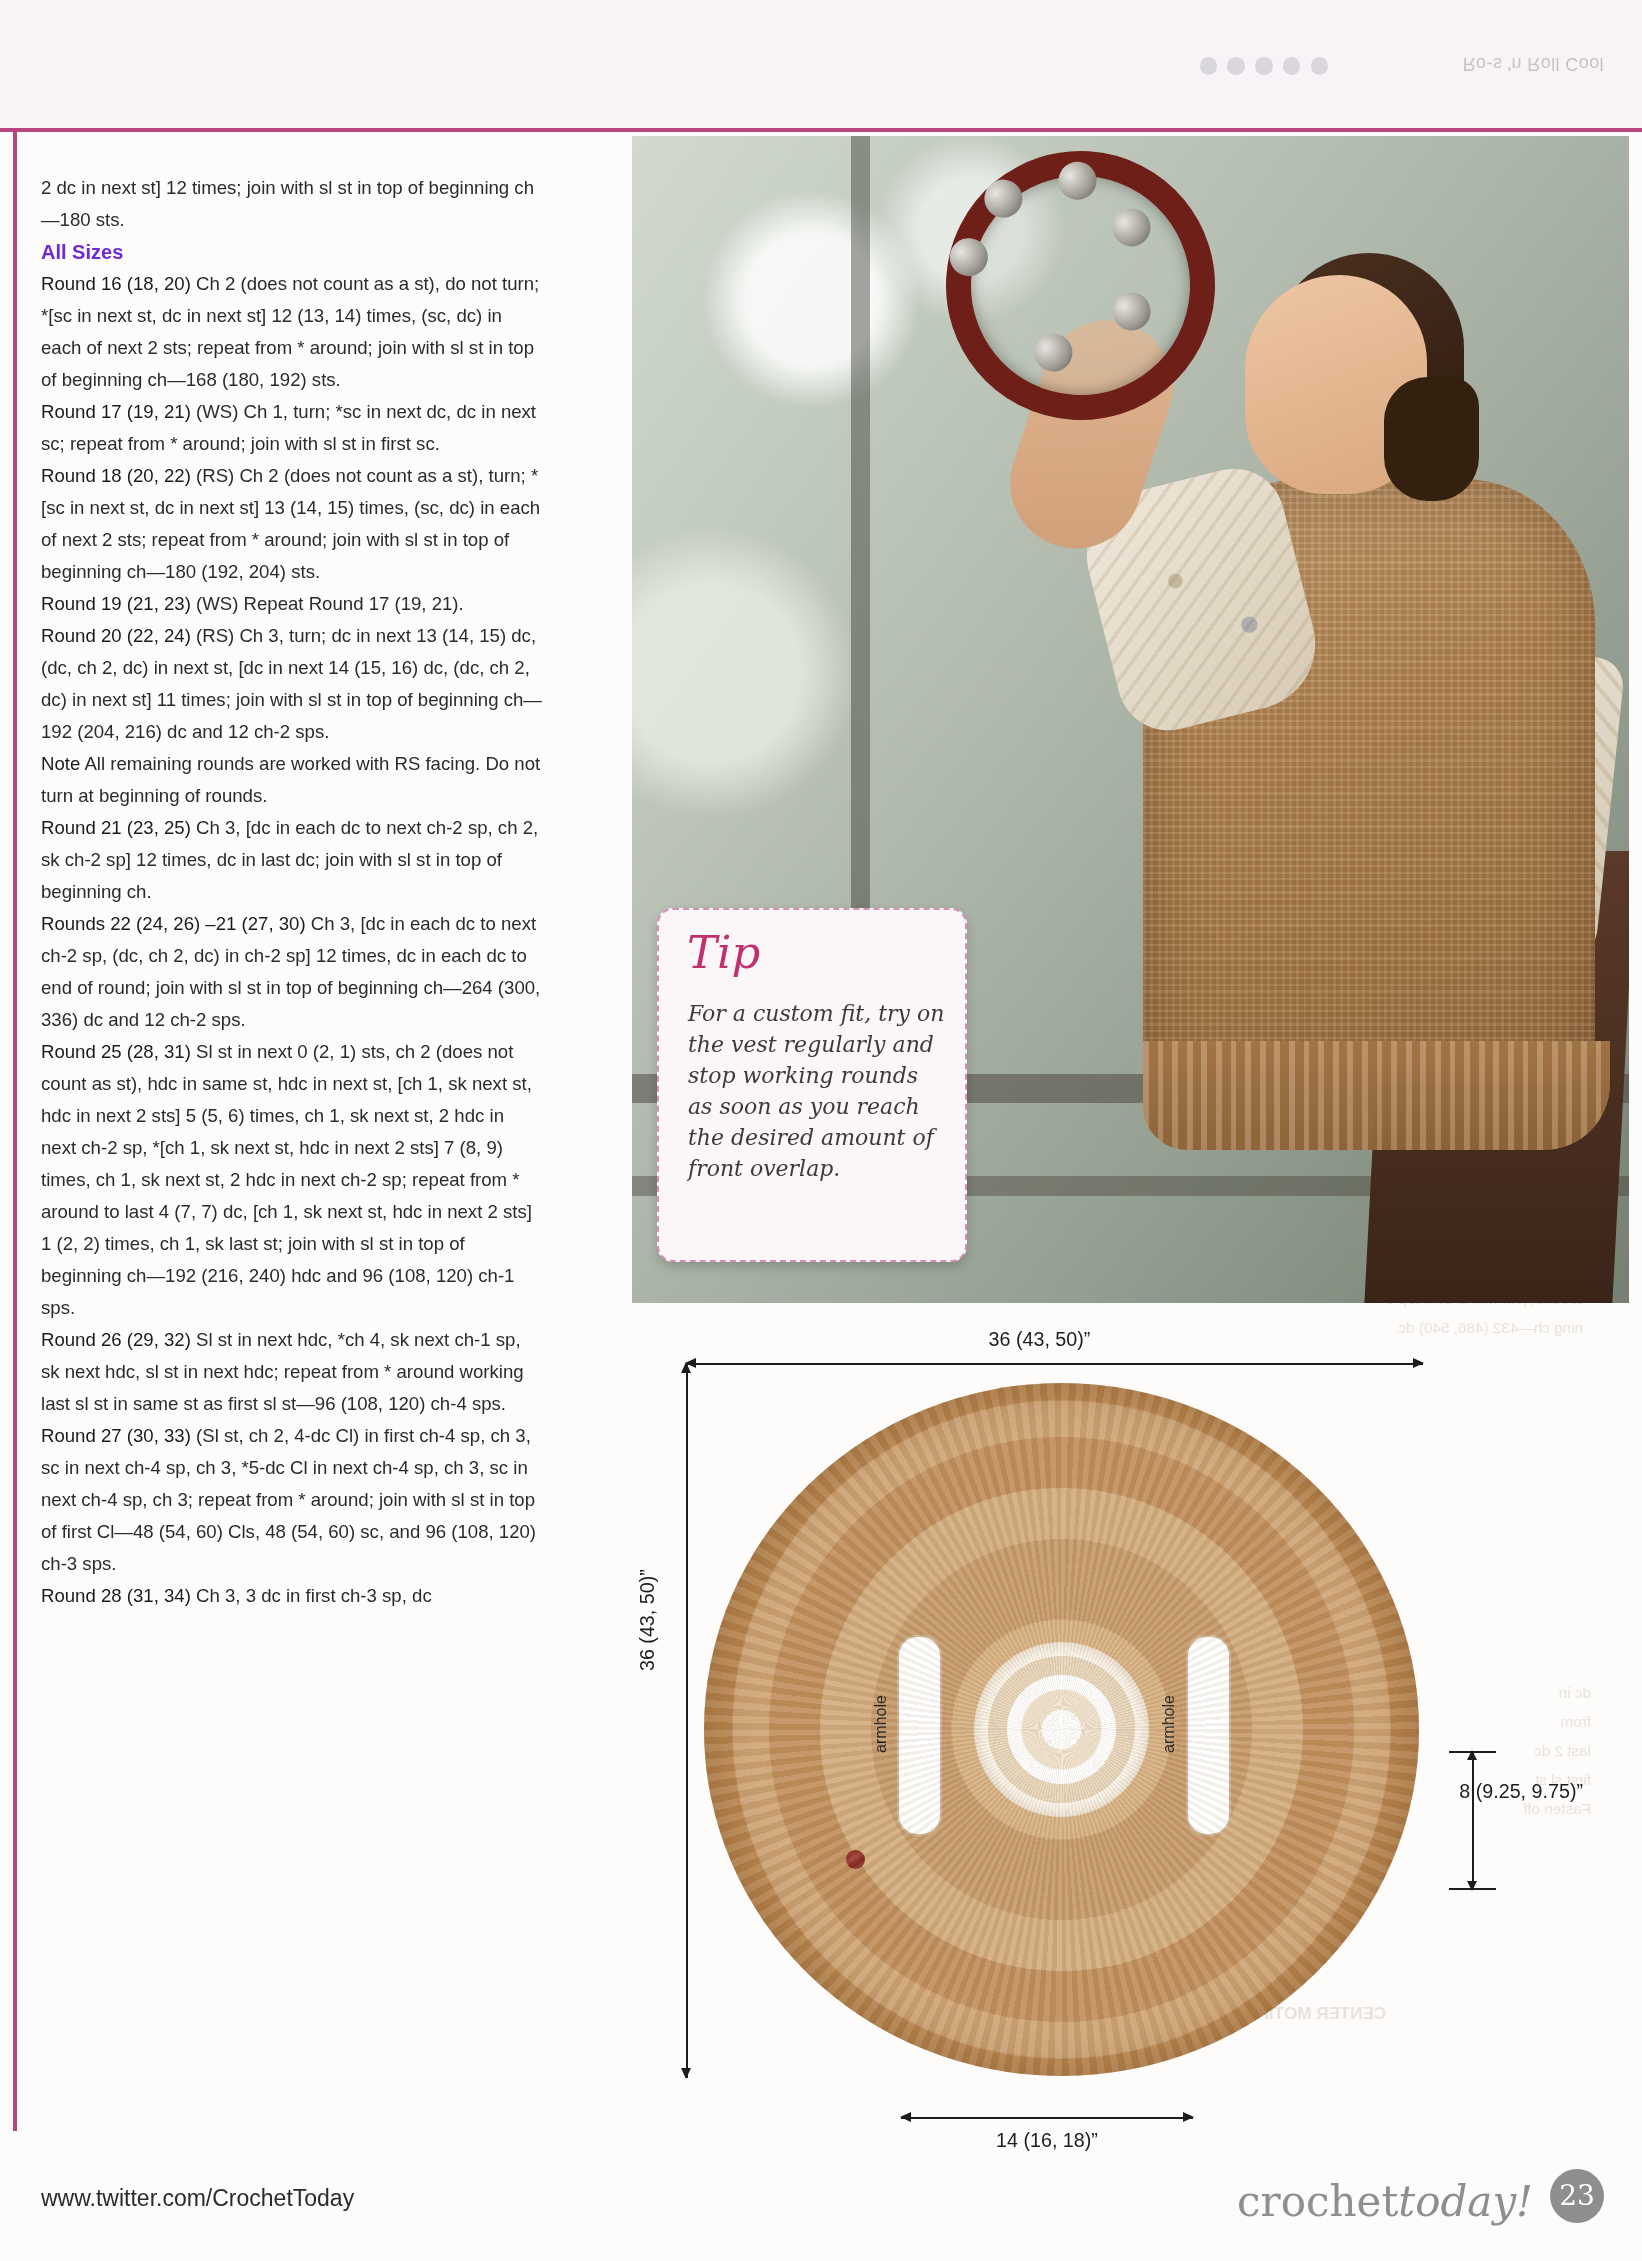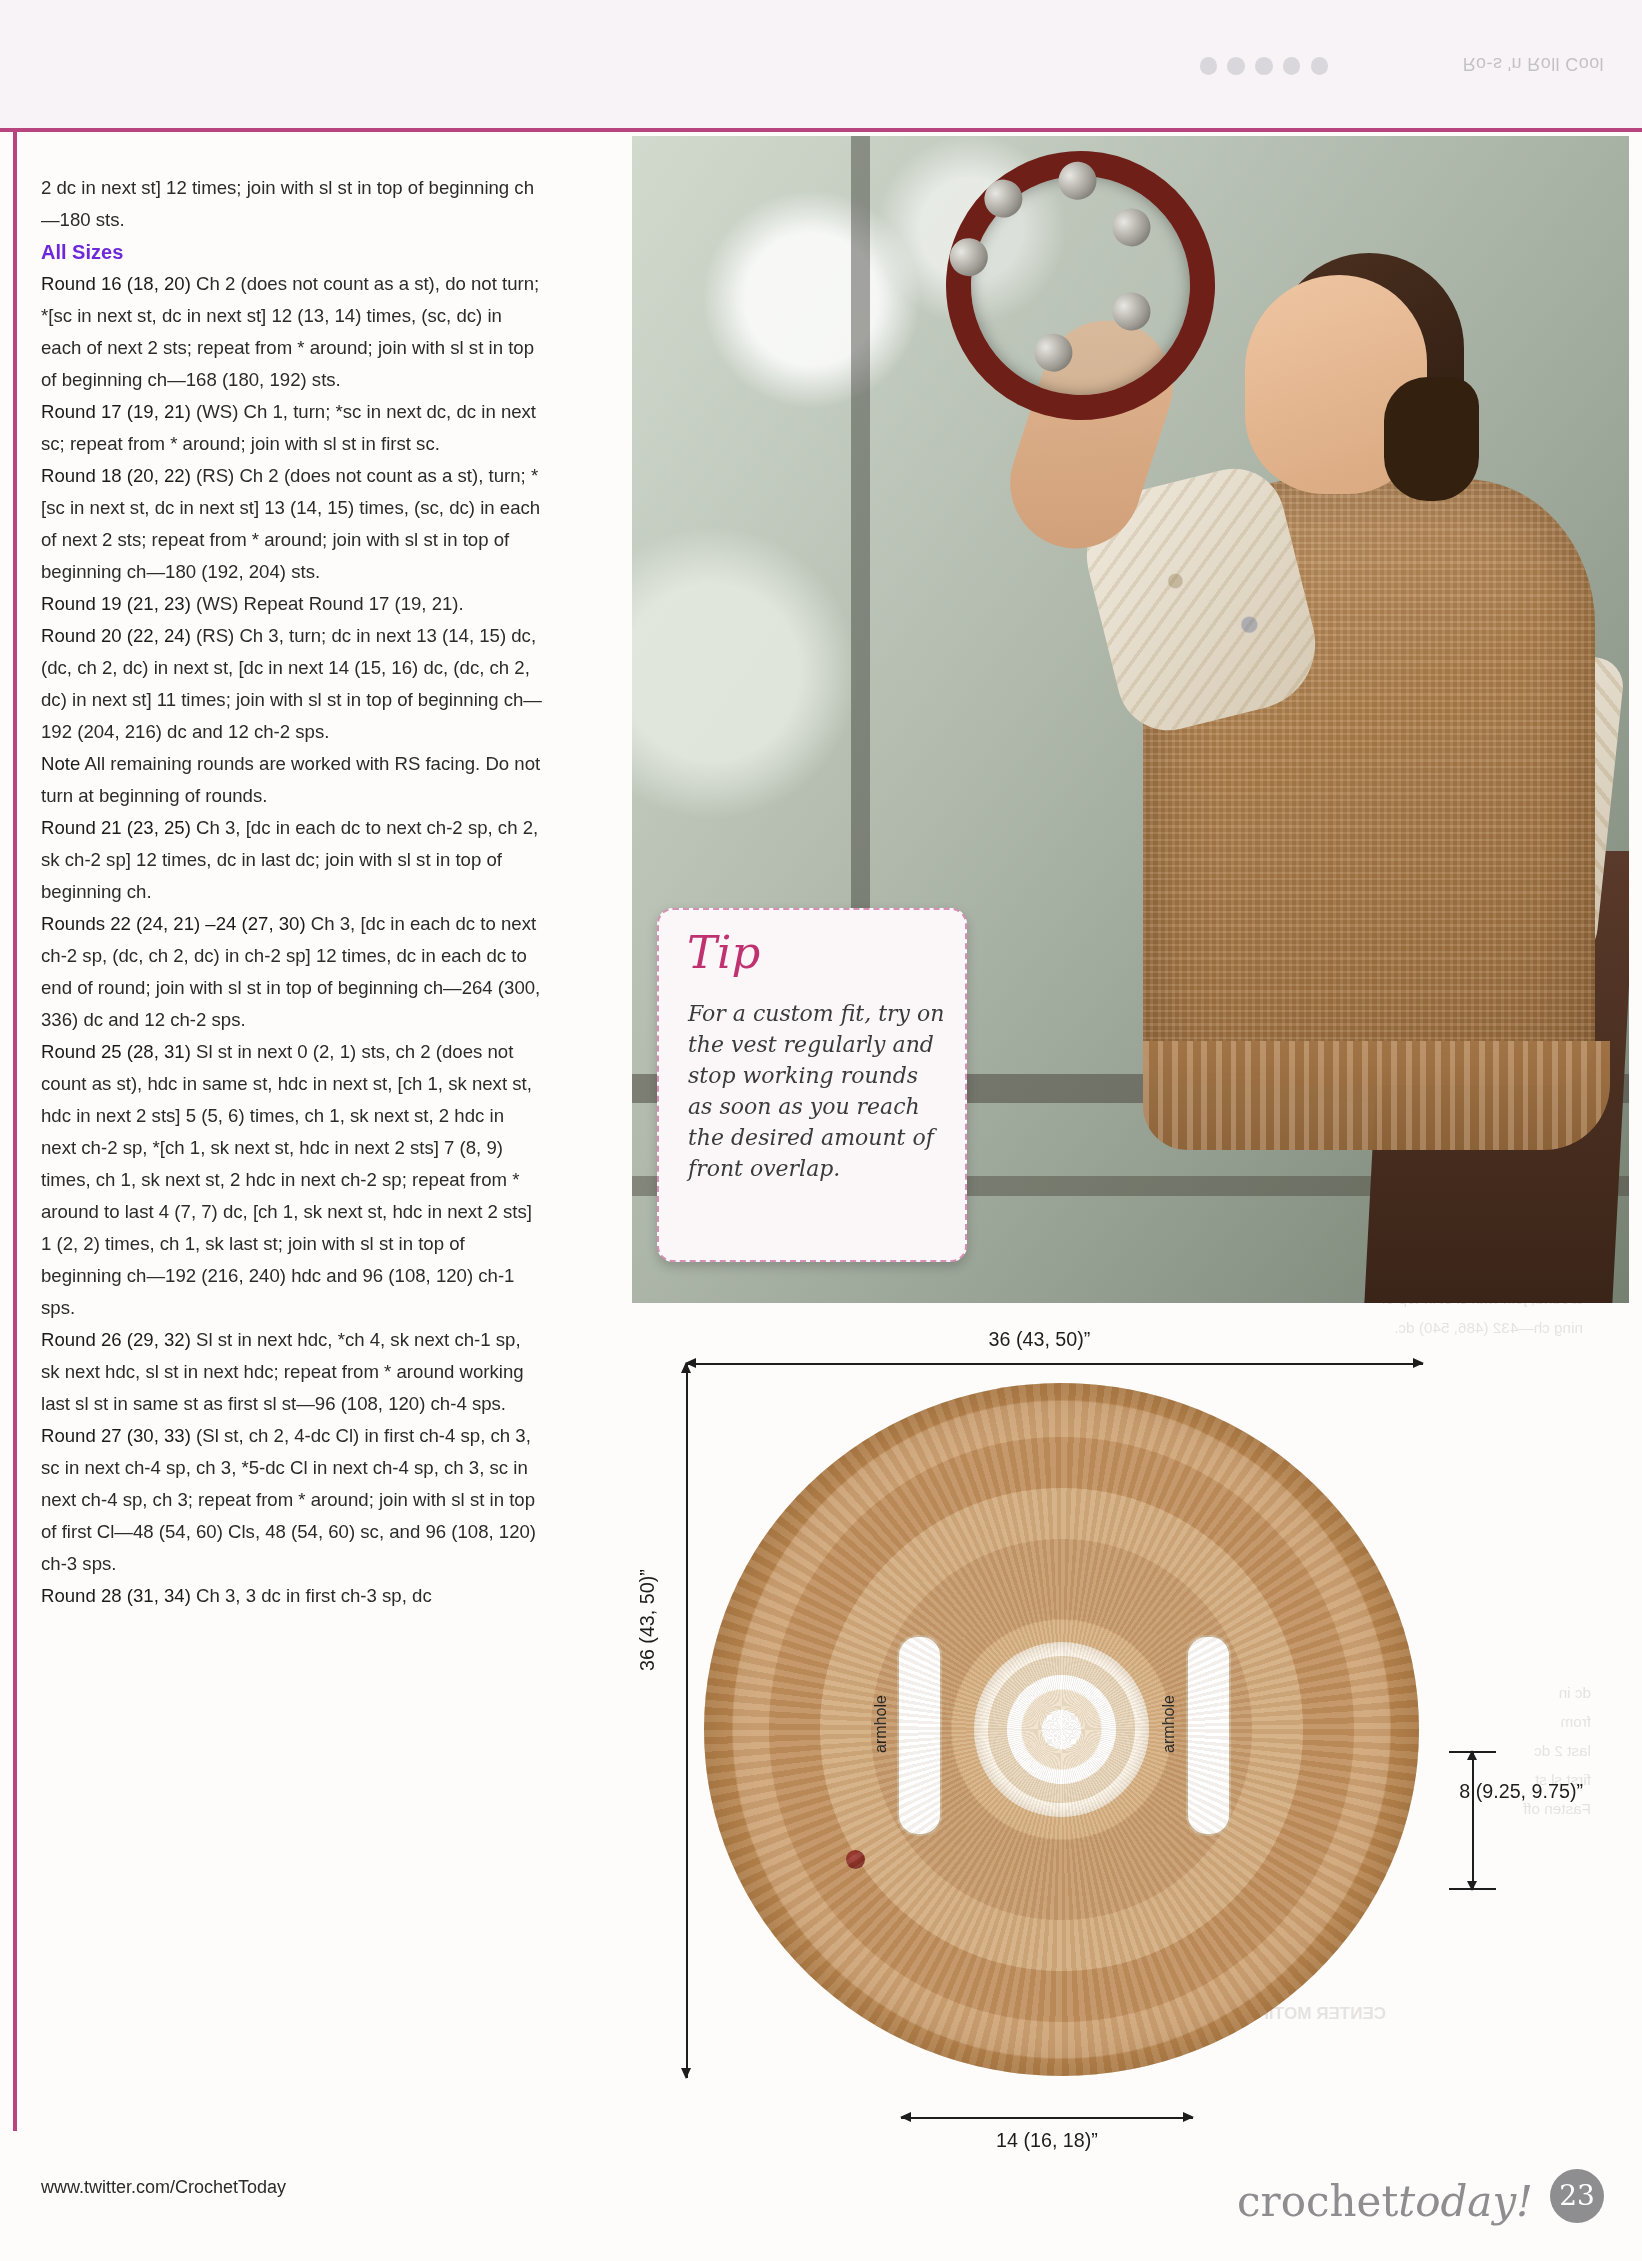--- a/index.html
+++ b/index.html
@@ -371,22 +371,22 @@
   .armhole-label.l { left: 148px; top: 332px; }
   .armhole-label.r { left: 436px; top: 332px; }
   .button-dot {
     position: absolute; left: 142px; top: 467px;
     width: 19px; height: 19px; border-radius: 50%;
     background: radial-gradient(circle at 35% 30%, #a33b33, #6d1f18);
   }
 
   
   .footer-url {
-    position: absolute; left: 41px; bottom: 63px;
-    font-size: 18px; color: #2b2b2b; margin-top: 34px;
+    position: absolute; left: 41px; bottom: 49px;
+    font-size: 23px; color: #2b2b2b; margin-top: 34px;
   }
   .brand {
     position: absolute; right: 109px; bottom: 35px;
     font-size: 42px; color: #8e8e90;
     font-family: "DejaVu Serif", serif;
   }
   .brand i { font-style: italic; }
   .pagenum {
     position: absolute; right: 38px; bottom: 38px;
     width: 54px; height: 54px; border-radius: 50%;
@@ -433,21 +433,21 @@
 
     <p class="sec-head">All Sizes</p>
 
     <p><b class="rd">Round 16 (18, 20)</b><span> Ch 2 (does not count as a st), do not turn; *[sc in next st, dc in next st] 12 (13, 14) times, (sc, dc) in each of next 2 sts; repeat from * around; join with sl st in top of beginning ch—168 (180, 192) sts.</span></p>
     <p><b class="rd">Round 17 (19, 21)</b><span> (WS) Ch 1, turn; *sc in next dc, dc in next sc; repeat from * around; join with sl st in first sc.</span></p>
     <p><b class="rd">Round 18 (20, 22)</b><span> (RS) Ch 2 (does not count as a st), turn; *[sc in next st, dc in next st] 13 (14, 15) times, (sc, dc) in each of next 2 sts; repeat from * around; join with sl st in top of beginning ch—180 (192, 204) sts.</span></p>
     <p><b class="rd">Round 19 (21, 23)</b><span> (WS) Repeat Round 17 (19, 21).</span></p>
     <p><b class="rd">Round 20 (22, 24)</b><span> (RS) Ch 3, turn; dc in next 13 (14, 15) dc, (dc, ch 2, dc) in next st, [dc in next 14 (15, 16) dc, (dc, ch 2, dc) in next st] 11 times; join with sl st in top of beginning ch—192 (204, 216) dc and 12 ch-2 sps.</span></p>
     <p><b class="rd">Note</b><span> All remaining rounds are worked with RS facing. Do not turn at beginning of rounds.</span></p>
     <p><b class="rd">Round 21 (23, 25)</b><span> Ch 3, [dc in each dc to next ch-2 sp, ch 2, sk ch-2 sp] 12 times, dc in last dc; join with sl st in top of beginning ch.</span></p>
-    <p><b class="rd">Rounds 22 (24, 21) –24 (27, 30)</b><span> Ch 3, [dc in each dc to next ch-2 sp, (dc, ch 2, dc) in ch-2 sp] 12 times, dc in each dc to end of round; join with sl st in top of beginning ch—264 (300, 336) dc and 12 ch-2 sps.</span></p>
+    <p><b class="rd">Rounds 22 (24, 26) –21 (27, 30)</b><span> Ch 3, [dc in each dc to next ch-2 sp, (dc, ch 2, dc) in ch-2 sp] 12 times, dc in each dc to end of round; join with sl st in top of beginning ch—264 (300, 336) dc and 12 ch-2 sps.</span></p>
     <p><b class="rd">Round 25 (28, 31)</b><span> Sl st in next 0 (2, 1) sts, ch 2 (does not count as st), hdc in same st, hdc in next st, [ch 1, sk next st, hdc in next 2 sts] 5 (5, 6) times, ch 1, sk next st, 2 hdc in next ch-2 sp, *[ch 1, sk next st, hdc in next 2 sts] 7 (8, 9) times, ch 1, sk next st, 2 hdc in next ch-2 sp; repeat from * around to last 4 (7, 7) dc, [ch 1, sk next st, hdc in next 2 sts] 1 (2, 2) times, ch 1, sk last st; join with sl st in top of beginning ch—192 (216, 240)  hdc and 96 (108, 120) ch-1 sps.</span></p>
     <p><b class="rd">Round 26 (29, 32)</b><span> Sl st in next hdc, *ch 4, sk next ch-1 sp, sk next hdc, sl st in next hdc; repeat from * around working last sl st in same st as first sl st—96 (108, 120) ch-4 sps.</span></p>
     <p><b class="rd">Round 27 (30, 33)</b><span> (Sl st, ch 2, 4-dc Cl) in first ch-4 sp, ch 3, sc in next ch-4 sp, ch 3, *5-dc Cl in next ch-4 sp, ch 3, sc in next ch-4 sp, ch 3; repeat from * around; join with sl st in top of first Cl—48 (54, 60) Cls, 48 (54, 60) sc, and 96 (108, 120) ch-3 sps.</span></p>
     <p><b class="rd">Round 28 (31, 34)</b><span> Ch 3, 3 dc in first ch-3 sp, dc</span></p>
   </div>
 
   <div class="photo">
     <div class="ph-window"></div>
     <div class="ph-frame"></div>
     <div class="ph-rail"></div>

